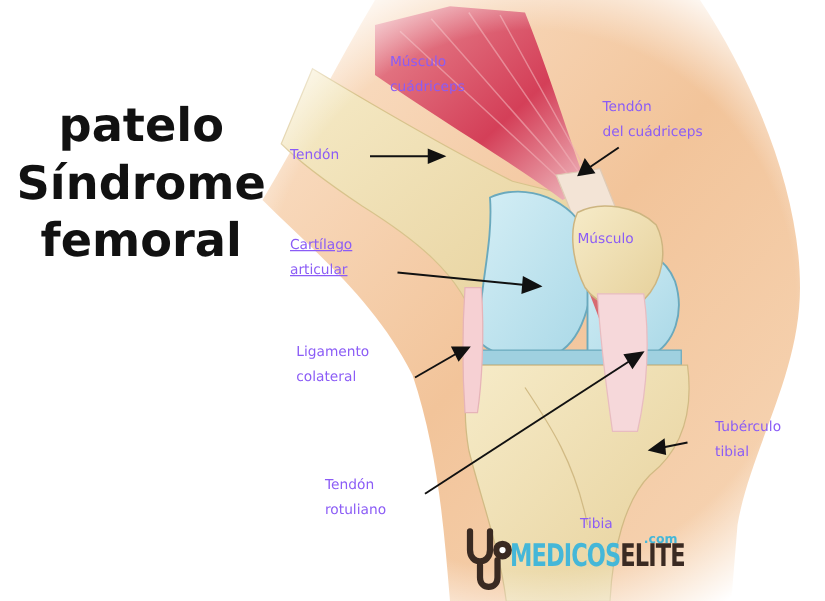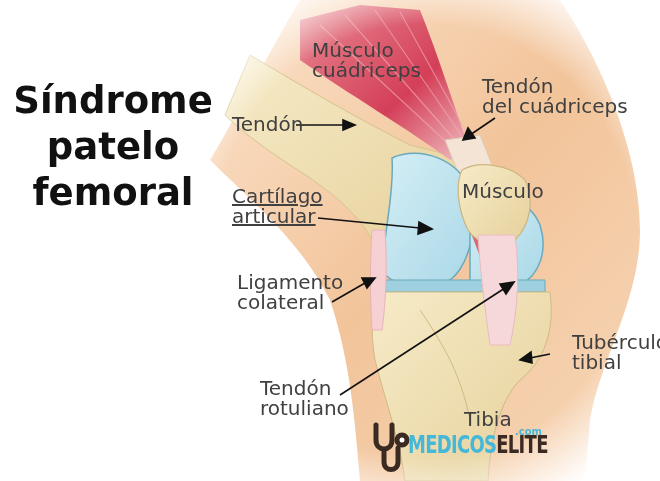--- a/index.html
+++ b/index.html
@@ -10,21 +10,21 @@
   }
   #stage { position:absolute; left:0; top:0; width:660px; height:481px; }
   .title {
     position:absolute; left:8px; top:78px; width:210px;
     font-family:"DejaVu Sans", sans-serif; font-weight:bold;
     font-size:37px; line-height:46px; color:#111;
     text-align:center;
   }
   .label {
     position:absolute; font-family:"DejaVu Sans", sans-serif;
-    font-size:20px; line-height:20px; color:#404040; white-space:pre-line;
+    font-size:11px; line-height:20px; color:#8b5cf6; white-space:pre-line;
   }
   .logo-text {
     position:absolute; left:408px; top:430px;
     font-family:"DejaVu Sans", sans-serif; font-weight:bold;
     font-size:25px; letter-spacing:-1px; color:#45b7d8;
     transform:scaleX(0.72); transform-origin:left top;
   }
   .logo-text .elite { color:#3a2a22; }
   .logo-com {
     position:absolute; left:515px; top:426px; font-size:10px; color:#45b7d8;
@@ -124,22 +124,22 @@
     </g>
 
     <g stroke="#3a2a22" stroke-width="5" fill="none" stroke-linecap="round">
       <path d="M376 425 L376 440 C376 452 392 452 392 440 L392 425"></path>
       <path d="M384 452 L384 462 C384 472 398 472 398 462 L398 448"></path>
       <circle cx="402" cy="440" r="5" fill="#fff"></circle>
     </g>
   </svg>
 
   <div class="title">
+    <div>patelo</div>
     <div>Síndrome</div>
-    <div>patelo</div>
     <div>femoral</div>
   </div>
 
   <div class="label" style="left:312px;top:40px;">Músculo
 cuádriceps</div>
   <div class="label" style="left:482px;top:76px;">Tendón
 del cuádriceps</div>
   <div class="label" style="left:232px;top:114px;">Tendón</div>
   <div class="label" style="left:462px;top:181px;">Músculo</div>
   <div class="label" style="left:232px;top:186px;text-decoration:underline;">Cartílago

